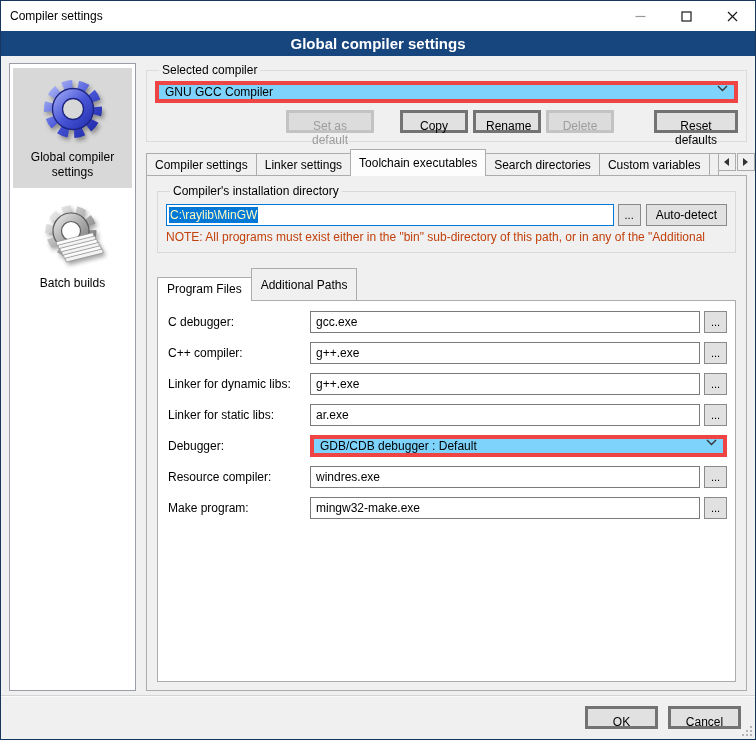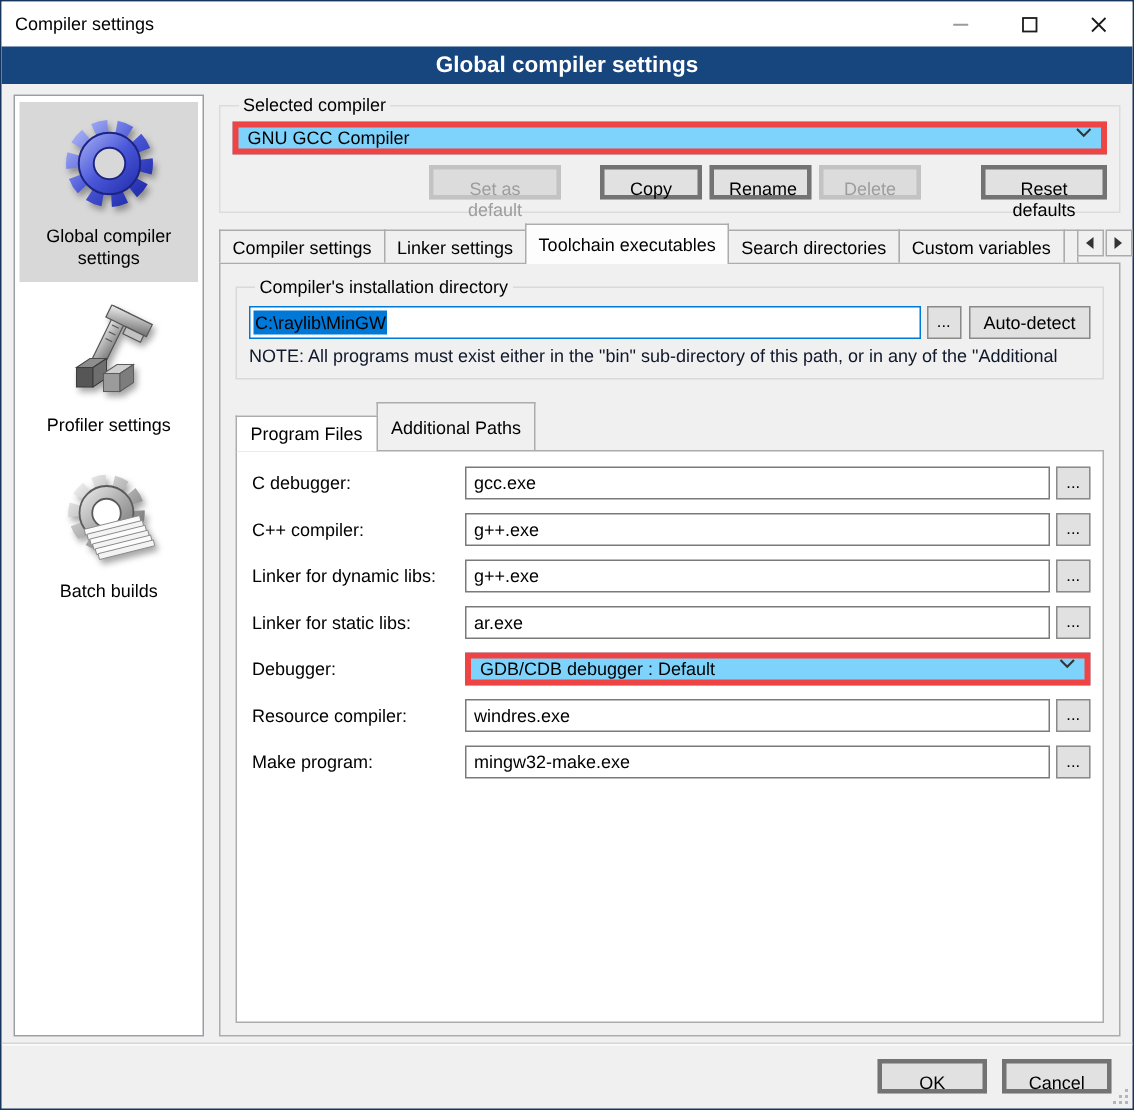--- a/index.html
+++ b/index.html
@@ -60,26 +60,26 @@
   .arrow-btn + .arrow-btn { margin-left:1px; }
   .tri-l { width:0; height:0; border-top:4px solid transparent; border-bottom:4px solid transparent; border-right:5px solid #333; }
   .tri-r { width:0; height:0; border-top:4px solid transparent; border-bottom:4px solid transparent; border-left:5px solid #333; }
 
   .tab-panel { border:1px solid #acacac; background:#f0f0f0; height:516px; padding:8px 10px;
                display:flex; flex-direction:column; position:relative; z-index:1; }
 
   .dir-row { display:flex; align-items:center; margin-top:2px; }
   .path-input { flex:1 1 auto; height:22px; background:#fff; border:1px solid #0078d7;
                 display:flex; align-items:center; padding:0 2px; overflow:hidden; cursor:text; }
-  .path-input .sel { background:#0078d7; color:#000000; padding:1px 1px; white-space:nowrap; }
+  .path-input .sel { background:#0078d7; color:#fef9c3; padding:1px 1px; white-space:nowrap; }
   .sq-btn { width:23px; height:22px; border:1px solid #8a8a8a; background:#e1e1e1; font-size:11px;
             margin-left:4px; cursor:pointer; line-height:1; }
   .auto-btn { height:22px; border:1px solid #8a8a8a; background:#e1e1e1; font-size:12px;
               margin-left:5px; padding:0 9px; cursor:pointer; font-family:inherit; }
-  .note { color:#0f172a; margin-top:4px; white-space:nowrap; overflow:hidden; }
+  .note { color:#c2410c; margin-top:4px; white-space:nowrap; overflow:hidden; }
 
   .subtabs-row { display:flex; align-items:flex-end; margin-top:23px; height:24px; position:relative; z-index:2; }
   .subtab { background:#f0f0f0; border:1px solid #acacac; border-bottom:none; height:32px;
             display:flex; align-items:center; padding:0 9px; margin-right:-1px; cursor:pointer; }
   .subtab.active { background:#fff; height:24px; margin-bottom:-1px; padding-bottom:1px; z-index:3; position:relative; }
   .subtab-panel { border:1px solid #acacac; background:#fff; flex:1 1 auto; padding:10px 8px 10px 10px;
                   display:flex; flex-direction:column; gap:9px; position:relative; z-index:1; }
 
   .field-row { display:flex; align-items:center; }
   .f-label { width:142px; flex:0 0 auto; }
@@ -141,39 +141,20 @@
   <div class="content">
 
     <div class="sidebar">
       <div class="side-item selected">
         <svg width="64" height="64" viewBox="0 0 64 64">
           <circle cx="32" cy="32" r="23" fill="none" stroke="url(#blueG)" stroke-width="12" stroke-dasharray="8.9 5.55" stroke-dashoffset="3"></circle>
           <circle cx="32" cy="32" r="20.5" fill="url(#blueG)" stroke="#1c2380" stroke-width="1.3"></circle>
           <circle cx="32" cy="32" r="10.5" fill="#d8d8d8" stroke="#1c2380" stroke-width="1.3"></circle>
         </svg>
         <span class="lbl">Global compiler settings</span>
-      </div>
-      <div class="side-item">
-        <svg width="64" height="64" viewBox="0 0 64 64">
-          <g transform="rotate(26 32 24)">
-            <rect x="27" y="2" width="9" height="42" fill="url(#grayG)" stroke="#555" stroke-width="0.8"></rect>
-            <rect x="23" y="2" width="30" height="9" fill="url(#grayG)" stroke="#555" stroke-width="0.8"></rect>
-            <rect x="38" y="11" width="13" height="5" fill="#c2c2c2" stroke="#555" stroke-width="0.8"></rect>
-            <line x1="29" y1="14" x2="34" y2="14" stroke="#555" stroke-width="0.8"></line>
-            <line x1="29" y1="19" x2="34" y2="19" stroke="#555" stroke-width="0.8"></line>
-            <line x1="29" y1="24" x2="34" y2="24" stroke="#555" stroke-width="0.8"></line>
-          </g>
-          <polygon points="10,42 19,36 30,36 21,42" fill="#8d8d8d" stroke="#4a4a4a" stroke-width="0.7"></polygon>
-          <rect x="10" y="42" width="11" height="13" fill="#565656" stroke="#3c3c3c" stroke-width="0.7"></rect>
-          <polygon points="21,42 30,36 30,49 21,55" fill="#6e6e6e" stroke="#3c3c3c" stroke-width="0.7"></polygon>
-          <polygon points="28,46 37,40 48,40 39,46" fill="#cfcfcf" stroke="#5c5c5c" stroke-width="0.7"></polygon>
-          <rect x="28" y="46" width="11" height="12" fill="#9b9b9b" stroke="#5c5c5c" stroke-width="0.7"></rect>
-          <polygon points="39,46 48,40 48,52 39,58" fill="#7d7d7d" stroke="#5c5c5c" stroke-width="0.7"></polygon>
-        </svg>
-        <span class="lbl">Profiler settings</span>
       </div>
       <div class="side-item">
         <svg width="64" height="64" viewBox="0 0 64 64">
           <circle cx="30" cy="28" r="20" fill="none" stroke="url(#grayG)" stroke-width="11" stroke-dasharray="7.8 4.9" stroke-dashoffset="3"></circle>
           <circle cx="30" cy="28" r="18" fill="url(#grayG)" stroke="#5a5a5a" stroke-width="1.2"></circle>
           <circle cx="30" cy="28" r="9.5" fill="#ffffff" stroke="#5a5a5a" stroke-width="1.2"></circle>
           <g transform="rotate(-14 36 44)">
             <rect x="17" y="34" width="38" height="4" fill="#fbfbfb" stroke="#8a8a8a" stroke-width="0.6"></rect>
             <rect x="18" y="37.6" width="38" height="4" fill="#f3f3f3" stroke="#8a8a8a" stroke-width="0.6"></rect>
             <rect x="19" y="41.2" width="38" height="4" fill="#fbfbfb" stroke="#8a8a8a" stroke-width="0.6"></rect>

